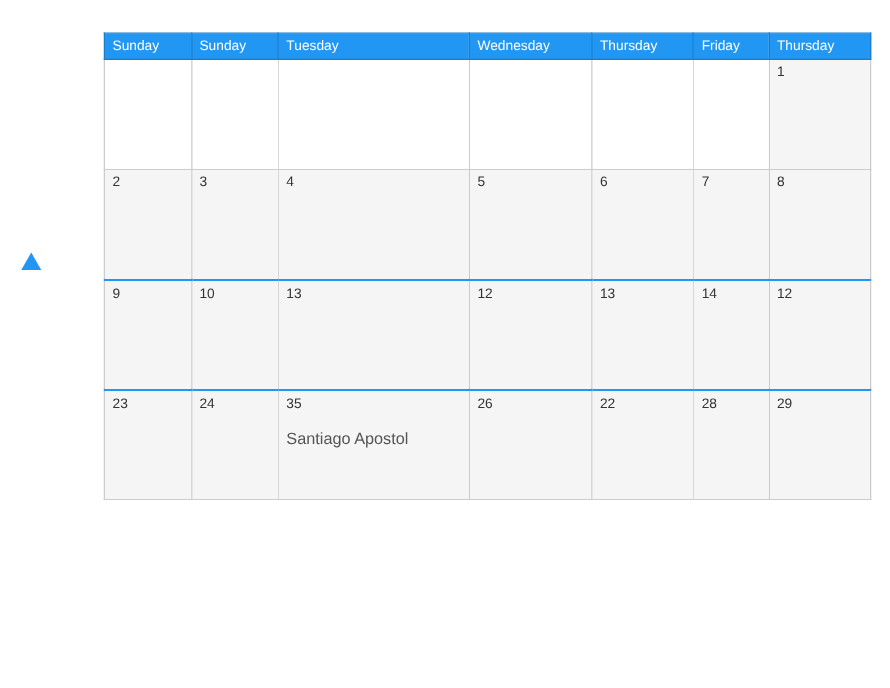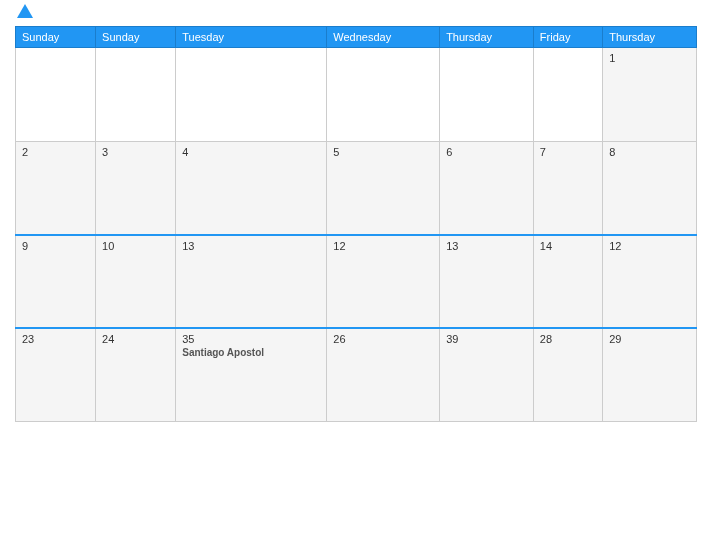--- a/index.html
+++ b/index.html
@@ -6,23 +6,23 @@
     body {
       width: 712px;
       height: 550px;
       background: #fff;
       font-family: Arial, sans-serif;
       overflow: hidden;
     }
     .page {
       width: 712px;
       height: 426px;
-      padding: 4px 15px;
+      padding: 26px 15px;
       display: flex;
-      flex-direction: column;
+      flex-direction: row;
     }
     .header {
       display: flex;
       align-items: center;
       justify-content: space-between;
       margin-bottom: 8px;
     }
     .logo {
       display: flex;
       align-items: center;
@@ -85,25 +85,24 @@
     }
     .calendar-table tbody tr td.empty {
       background: #fff;
     }
     .day-number {
       font-size: 11px;
       color: #333;
       display: block;
     }
     .event-text {
-      font-size: 10px;
+      font-size: 13px;
       color: #555;
-      margin-top: 2px;
+      margin-top: 14px;
       display: block;
-      font-weight: bold;
     }
     
     .blue-top td {
       border-top: 2px solid #2196f3 !important;
     }
   </style>
 </head>
 <body>
 
 <div class="page">
@@ -199,21 +198,21 @@
             <span class="day-number">24</span>
           </td>
           <td>
             <span class="day-number">35</span>
             <span class="event-text">Santiago Apostol</span>
           </td>
           <td>
             <span class="day-number">26</span>
           </td>
           <td>
-            <span class="day-number">39</span>
+            <span class="day-number">22</span>
           </td>
           <td>
             <span class="day-number">28</span>
           </td>
           <td>
             <span class="day-number">29</span>
           </td>
         </tr>
       </tbody>
   </table>

